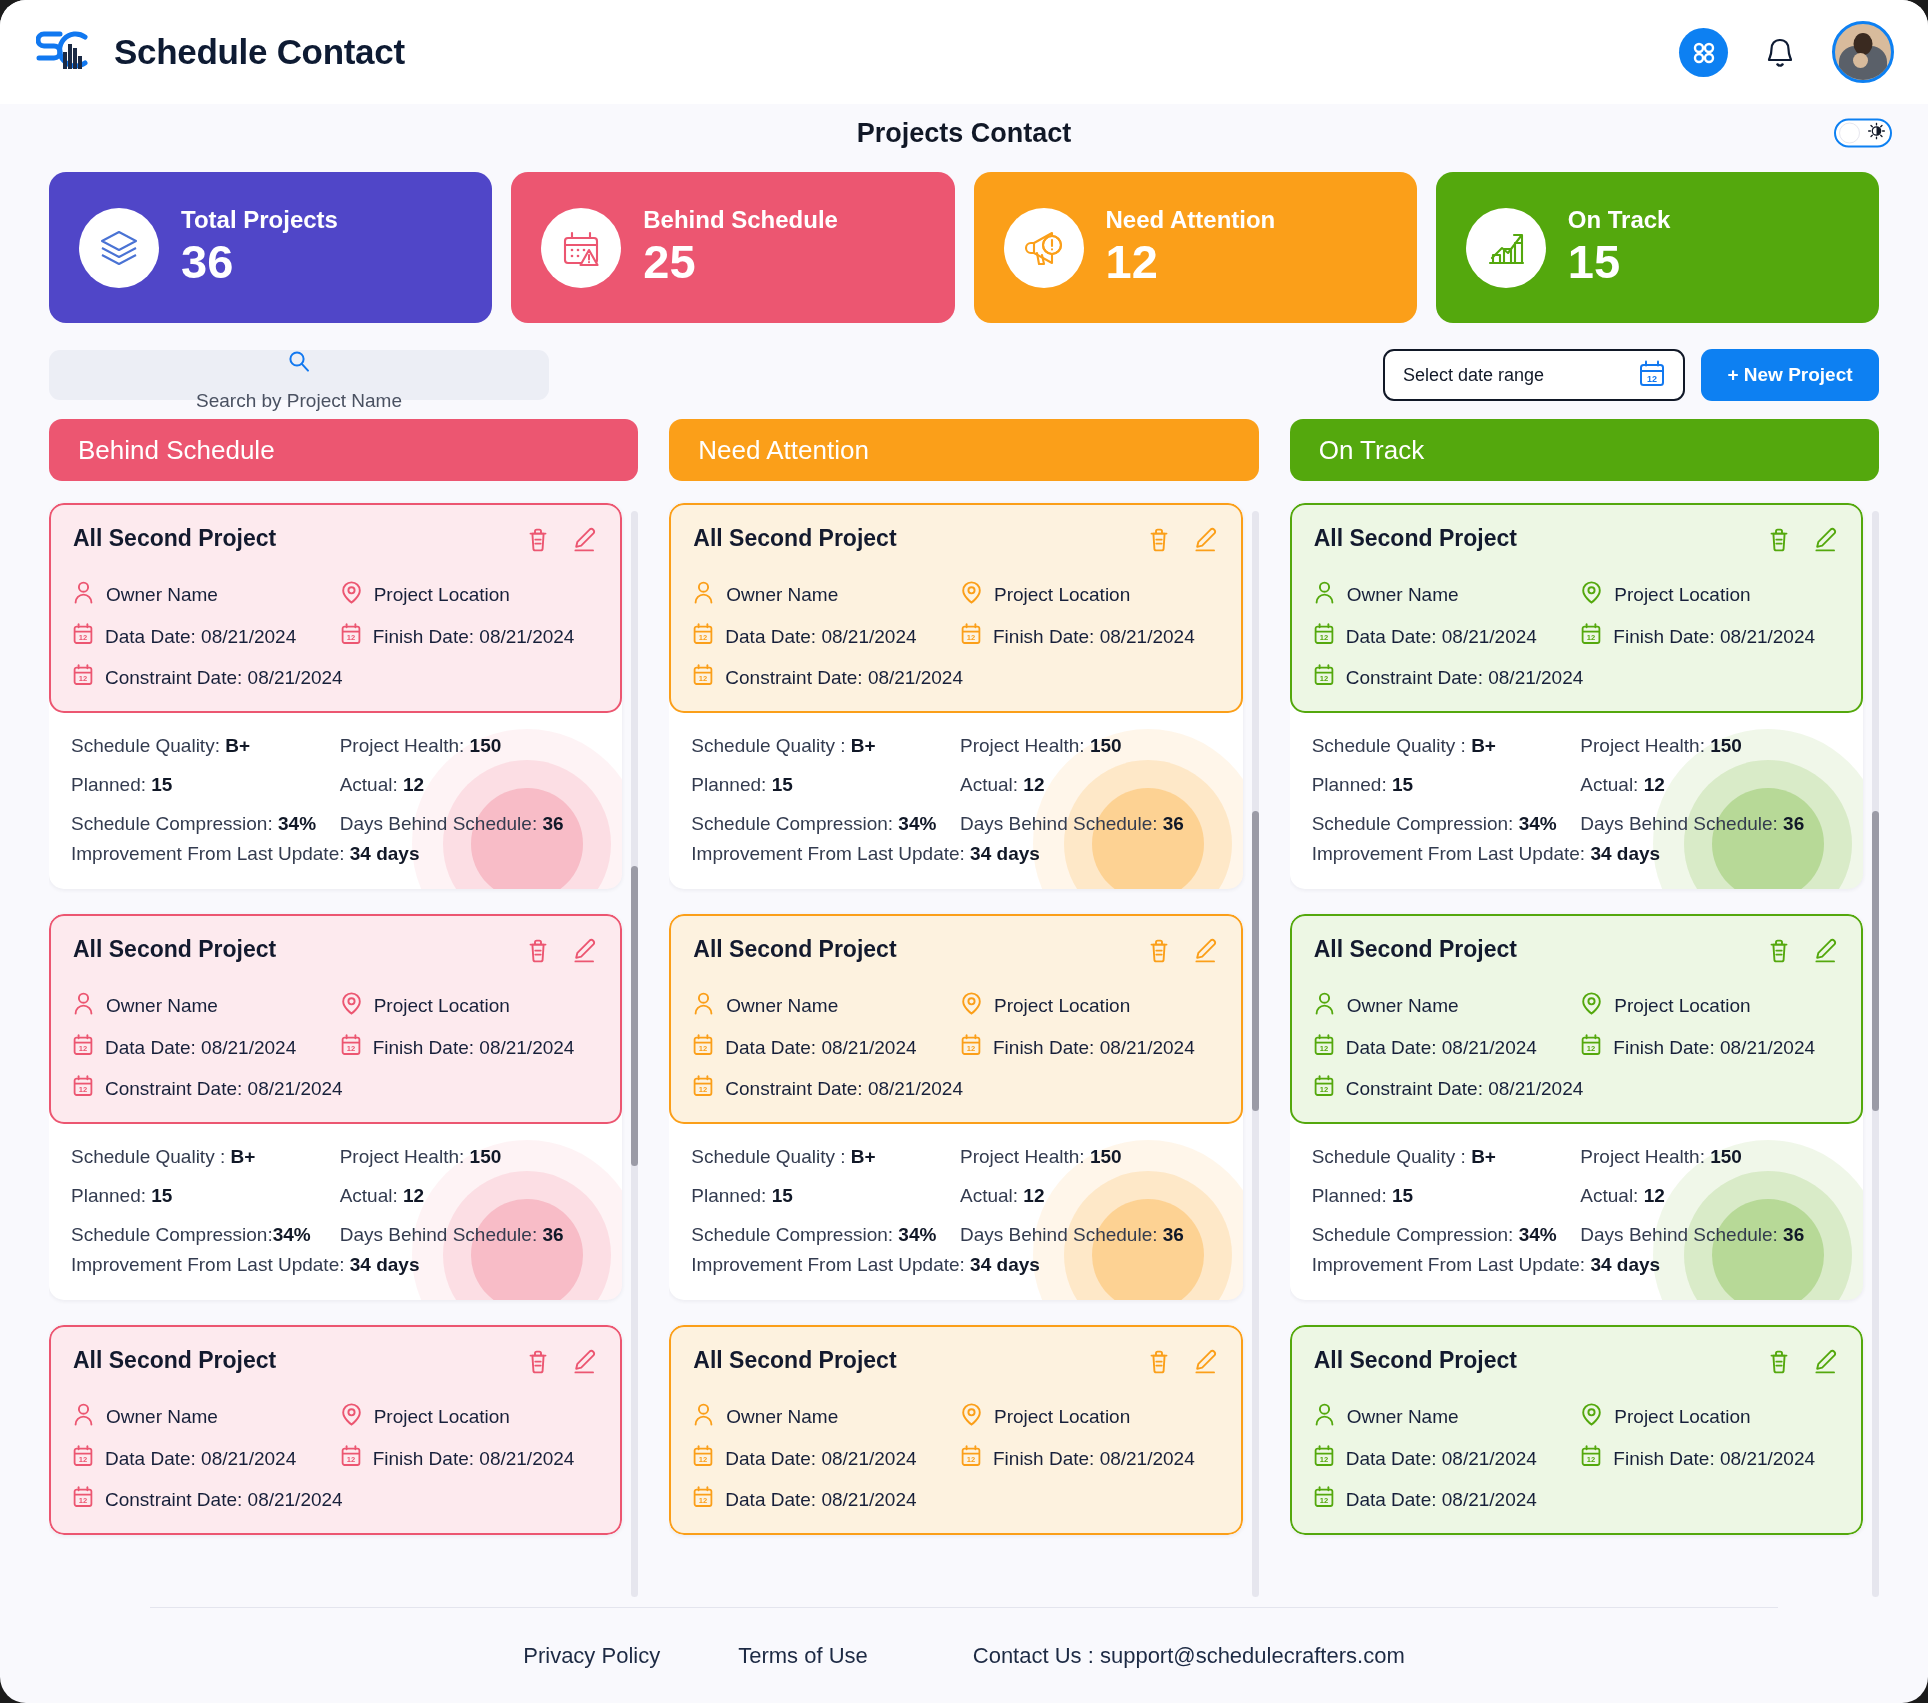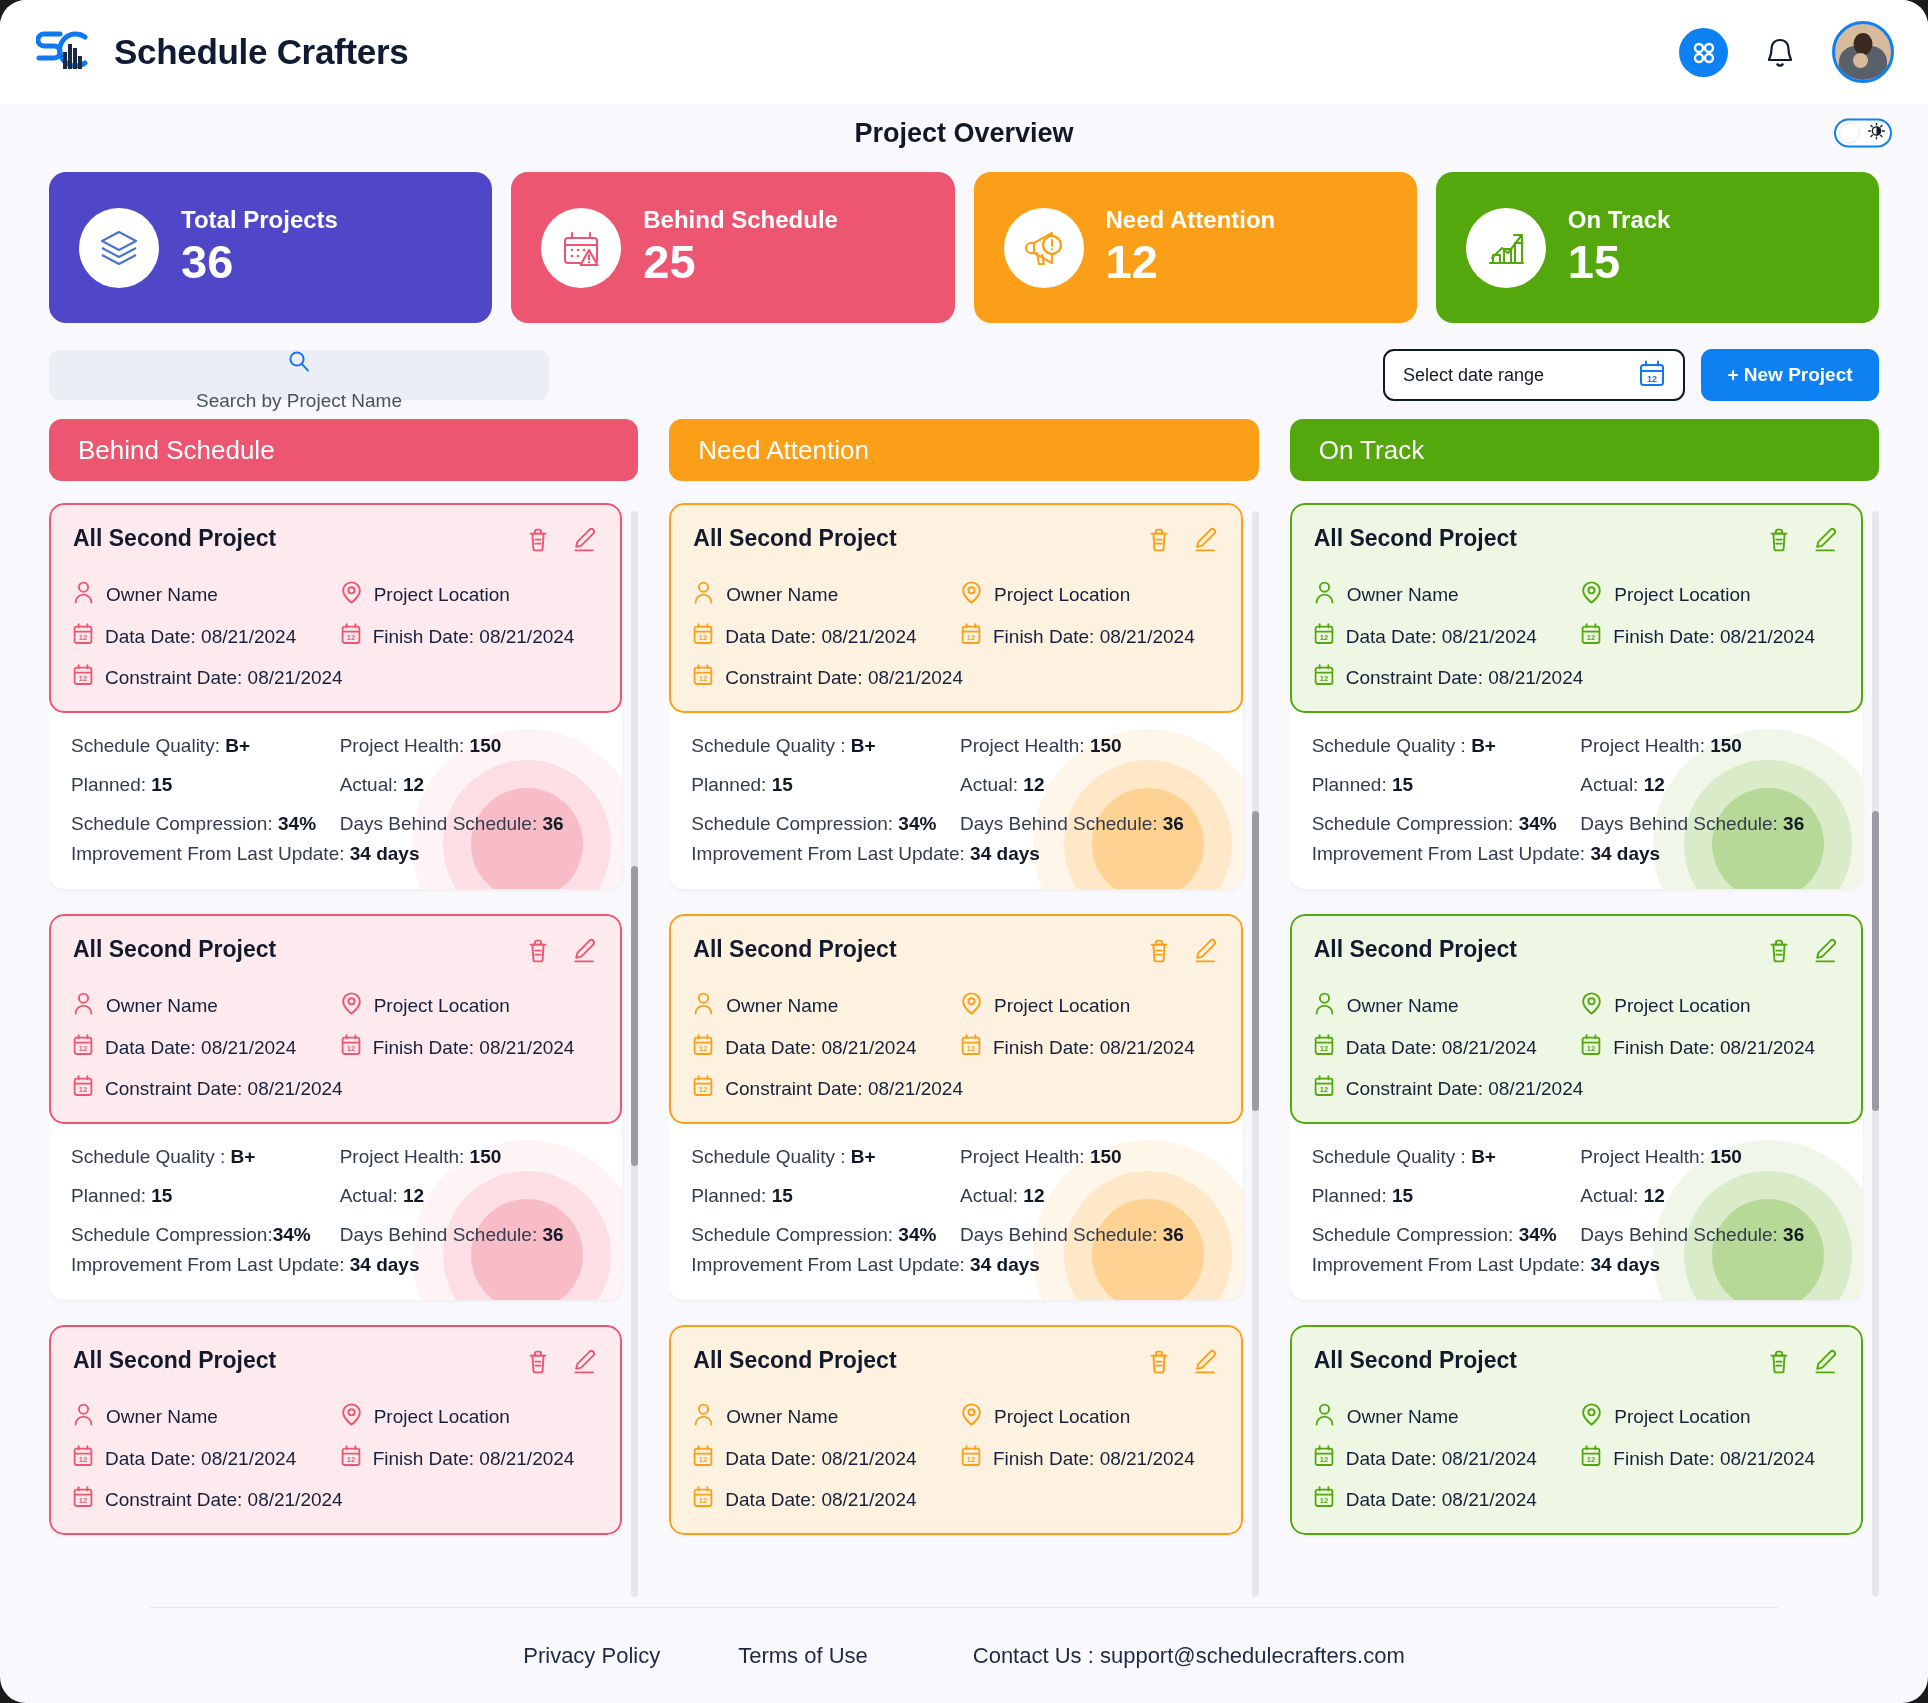--- a/index.html
+++ b/index.html
@@ -198,21 +198,21 @@
       <svg class="brand-logo" viewBox="0 0 56 52">
         <path d="M24 8 H8 A6 6 0 0 0 8 20 H18 A6 6 0 0 1 18 32 H3" fill="none" stroke="#1178f0" stroke-width="5" stroke-linecap="round"></path>
         <path d="M49 11 A16 16 0 1 0 49 37" fill="none" stroke="#1178f0" stroke-width="5" stroke-linecap="round"></path>
         <g fill="#1b2a45">
           <rect x="27" y="26" width="4" height="17"></rect>
           <rect x="32" y="18" width="4" height="25"></rect>
           <rect x="37" y="22" width="4" height="21"></rect>
           <rect x="42" y="30" width="4" height="13"></rect>
         </g>
       </svg>
-      <div class="brand-name">Schedule Crafters</div>
+      <div class="brand-name">Schedule Contact</div>
     </div>
     <div class="topbar-right">
       <div class="apps-btn">
         <svg width="27" height="27" viewBox="0 0 27 27">
           <circle cx="9" cy="9" r="4" fill="none" stroke="#fff" stroke-width="2.4"></circle>
           <circle cx="19" cy="9" r="4" fill="none" stroke="#fff" stroke-width="2.4"></circle>
           <circle cx="9" cy="19" r="4" fill="none" stroke="#fff" stroke-width="2.4"></circle>
           <circle cx="19" cy="19" r="4" fill="none" stroke="#fff" stroke-width="2.4"></circle>
         </svg>
       </div>
@@ -226,21 +226,21 @@
         <div class="body"></div>
           <div class="head"></div>
           <div class="arm"></div>
       </div>
     </div>
   </div>
 
   <div class="page">
 
     <div class="overview-row">
-      <div class="overview-title">Project Overview</div>
+      <div class="overview-title">Projects Contact</div>
       <div class="theme-toggle">
         <div class="toggle-knob"></div>
         <span class="toggle-icon">
           <svg width="17" height="17" viewBox="0 0 17 17">
             <g stroke="#111827" stroke-width="1.3" stroke-linecap="round">
               <line x1="8.5" y1="0.6" x2="8.5" y2="2.4"></line>
                 <line x1="8.5" y1="14.6" x2="8.5" y2="16.4"></line>
               <line x1="0.6" y1="8.5" x2="2.4" y2="8.5"></line>
                 <line x1="14.6" y1="8.5" x2="16.4" y2="8.5"></line>
               <line x1="3" y1="3" x2="4.3" y2="4.3"></line>

